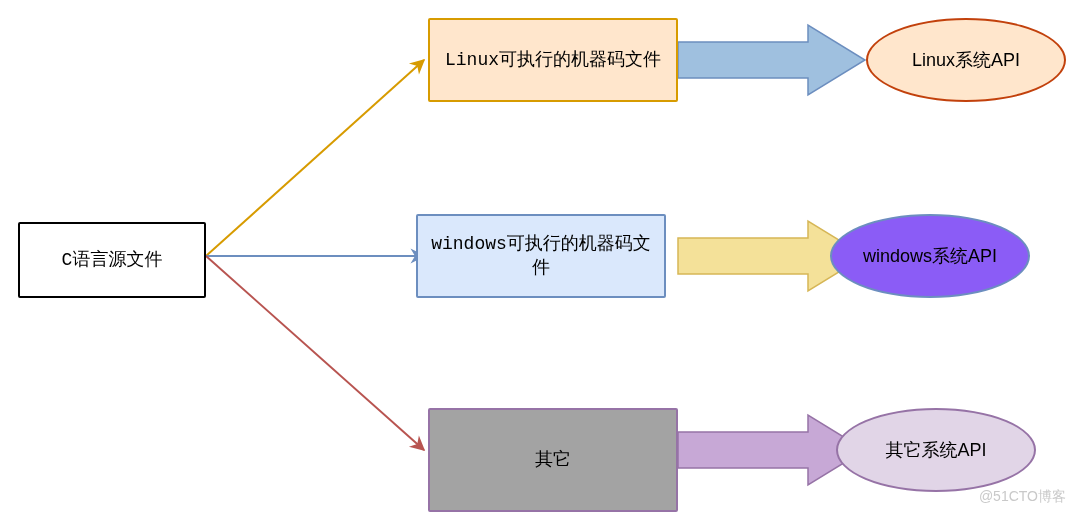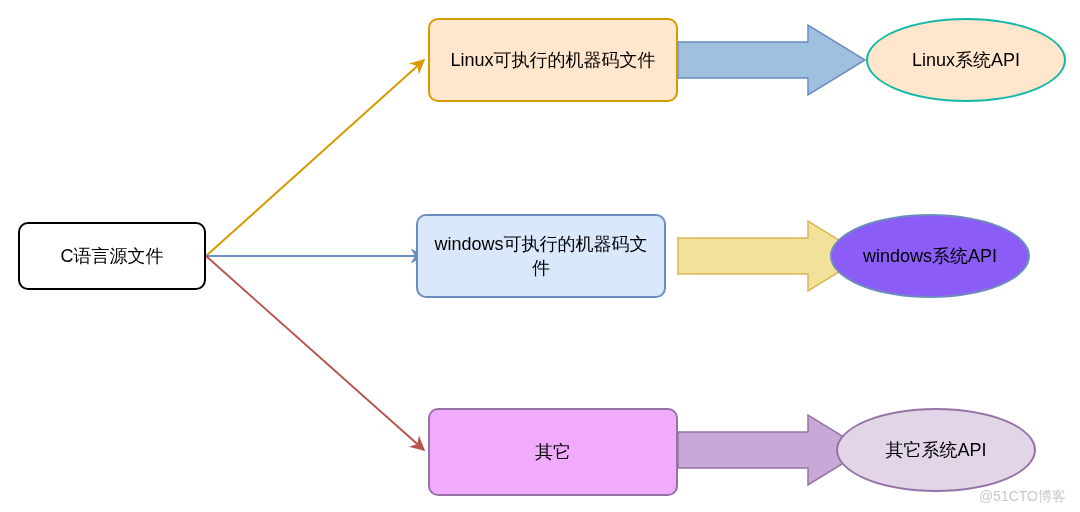--- a/index.html
+++ b/index.html
@@ -15,21 +15,21 @@
     position: absolute;
     box-sizing: border-box;
     display: flex;
     align-items: center;
     justify-content: center;
     text-align: center;
     font-size: 18px;
     line-height: 1.35;
     padding: 6px 10px;
   }
-  .rect { border-radius: 10px; }
+  .rect { border-radius: 2px; font-family: Liberation Mono, monospace; }
   .ellipse { border-radius: 50%; }
   svg.arrows {
     position: absolute;
     left: 0; top: 0;
     width: 1080px; height: 512px;
     pointer-events: none;
   }
   .watermark {
     position: absolute;
     right: 14px;
@@ -62,37 +62,37 @@
     <path d="M678,42 L808,42 L808,25 L865,60 L808,95 L808,78 L678,78 Z" fill="#9fc0df" stroke="#6c8ebf" stroke-width="1.5"></path>
   </g>
   <g>
     <path d="M678,238 L808,238 L808,221 L865,256 L808,291 L808,274 L678,274 Z" fill="#f4e199" stroke="#d6b656" stroke-width="1.5"></path>
   </g>
   <g>
     <path d="M678,432 L808,432 L808,415 L865,450 L808,485 L808,468 L678,468 Z" fill="#c7a8d6" stroke="#9673a6" stroke-width="1.5"></path>
   </g>
 </svg>
 
-<div class="node rect" style="left:18px; top:222px; width:188px; height:68px; background:#ffffff; border:2px solid #000000;">
+<div class="node rect" style="left:18px; top:222px; width:188px; height:76px; background:#ffffff; border:2px solid #000000;">
   <span>C语言源文件</span>
 </div>
 
 <div class="node rect" style="left:428px; top:18px; width:250px; height:84px; background:#ffe6cc; border:2px solid #d79b00;">
   <span>Linux可执行的机器码文件</span>
 </div>
 
 <div class="node rect" style="left:416px; top:214px; width:250px; height:84px; background:#dae8fc; border:2px solid #6c8ebf;">
   <span>windows可执行的机器码文件</span>
 </div>
 
-<div class="node rect" style="left:428px; top:408px; width:250px; height:88px; background:#f0abfc; border:2px solid #9673a6;">
+<div class="node rect" style="left:428px; top:408px; width:250px; height:104px; background:#a3a3a3; border:2px solid #9673a6;">
   <span>其它</span>
 </div>
 
-<div class="node ellipse" style="left:866px; top:18px; width:200px; height:84px; background:#ffe6cc; border:2px solid #14b8a6;">
+<div class="node ellipse" style="left:866px; top:18px; width:200px; height:84px; background:#ffe6cc; border:2px solid #c2410c;">
   <span>Linux系统API</span>
 </div>
 
 <div class="node ellipse" style="left:830px; top:214px; width:200px; height:84px; background:#8b5cf6; border:2px solid #6c8ebf;justify-content:center;">
   <span>windows系统API</span>
 </div>
 
 <div class="node ellipse" style="left:836px; top:408px; width:200px; height:84px; background:#e1d5e7; border:2px solid #9673a6;">
   <span>其它系统API</span>
 </div>

